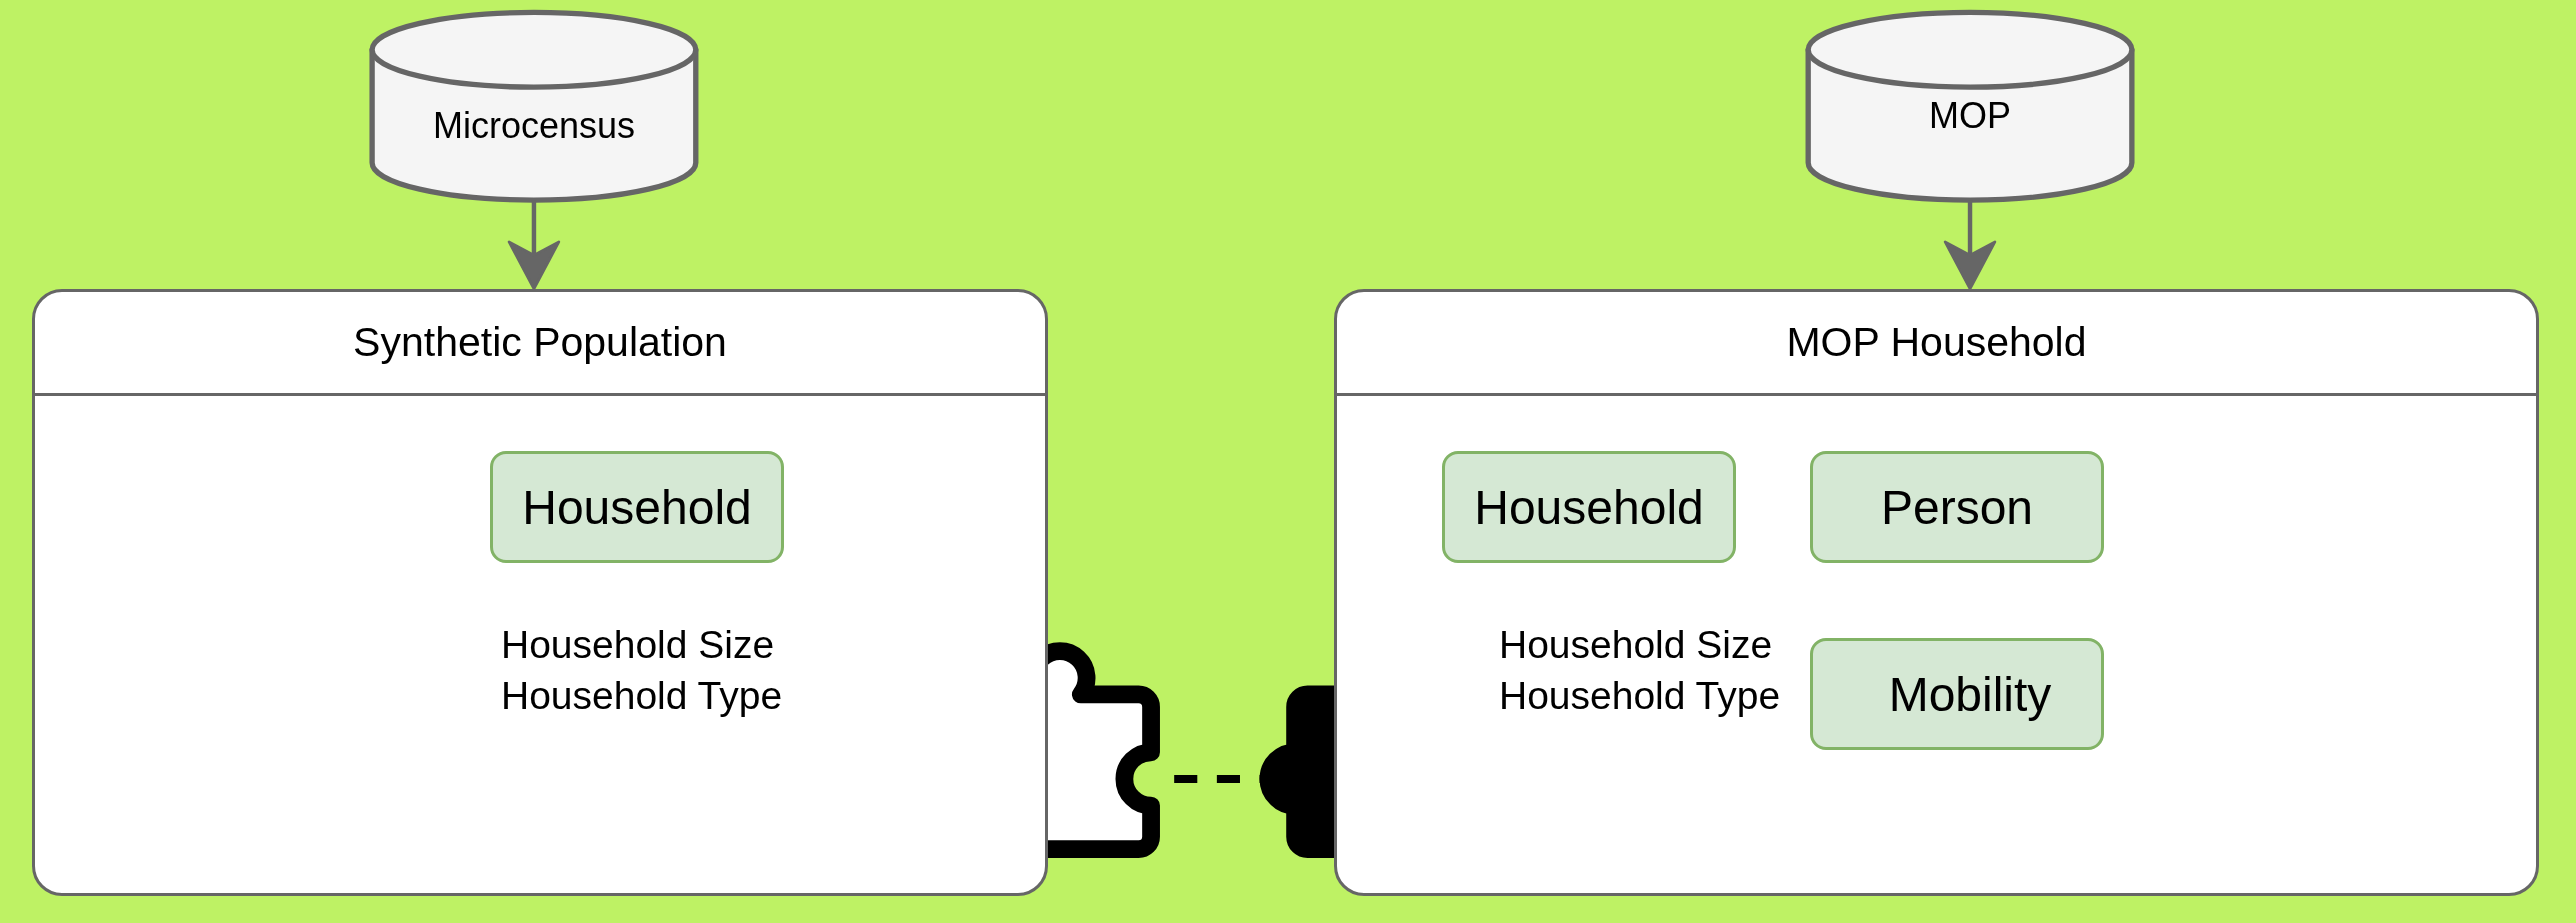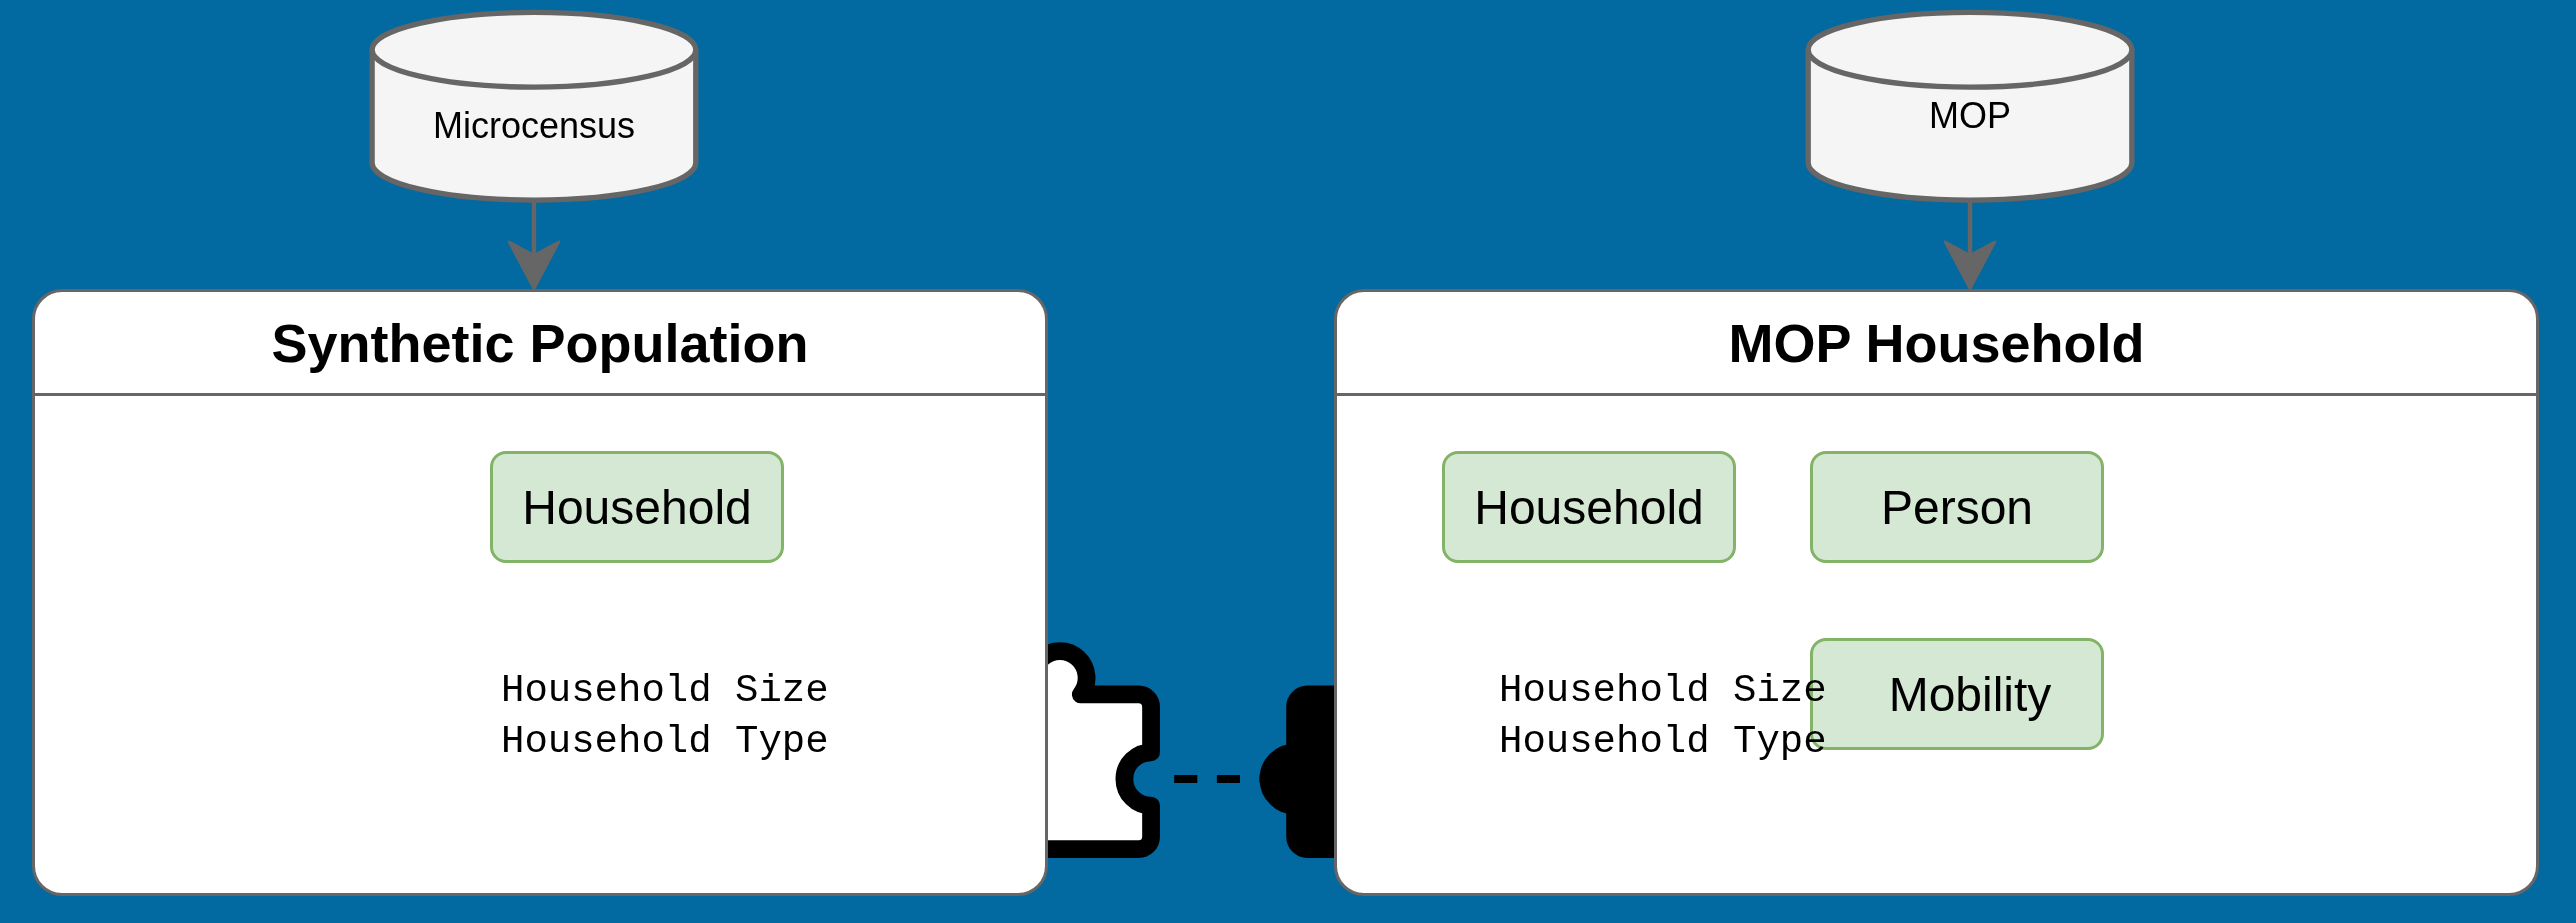--- a/index.html
+++ b/index.html
@@ -1,50 +1,50 @@
 <!DOCTYPE html>
 <html style="font-size:14.2px"><head>
 <meta charset="utf-8">
 <style>
   html, body { margin:0; padding:0; background:#ffffff; }
   body { width:2576px; height:923px; font-family:"Liberation Sans", sans-serif; }
-  #stage { position:relative; width:2576px; height:923px; overflow:hidden; background:#0369a1; }
+  #stage { position:relative; width:2576px; height:923px; overflow:hidden; background:#bef264; }
 
   
   .cyl { position:absolute; }
   .cyl-label {
     position:absolute; left:0; right:0; top:50%; transform:translateY(-50%);
     text-align:center; font-size:36px; color:#000; line-height:1;
     font-family:"Liberation Sans", sans-serif;
   }
 
   
   .panel {
     position:absolute; box-sizing:border-box;
     border:3.6px solid #666666; border-radius:30px; background:#ffffff;
   }
   .panel-head {
     position:absolute; left:0; right:0; top:0; height:101px;
     display:flex; align-items:center; justify-content:center;
     border-bottom:3.6px solid #666666;
   }
-  .panel-title { font-size:54px; color:#000; font-family:"Liberation Sans", sans-serif;font-weight:bold; }
+  .panel-title { font-size:41px; color:#000; font-family:"Liberation Sans", sans-serif; }
   .panel-body { position:absolute; left:0; right:0; top:101px; bottom:0; }
 
   
   .greenbox {
     position:absolute; box-sizing:border-box;
     background:#d5e8d4; border:3.6px solid #82b366; border-radius:16px;
     display:flex; align-items:center; justify-content:center;
   }
   .greenbox span { font-size:48px; color:#000; font-family:"Liberation Sans", sans-serif; }
 
   
   .attrs { position:absolute; font-size:39px; color:#000; line-height:1.30;
-           font-family:Liberation Mono, monospace; white-space:nowrap;margin-top:46px; }
+           font-family:Liberation Sans, sans-serif; white-space:nowrap; }
   .attrs div { }
 
   
   #overlay { position:absolute; left:0; top:0; width:2576px; height:923px; pointer-events:none; }
 </style>
 </head>
 <body>
 
 <div id="stage">
 

